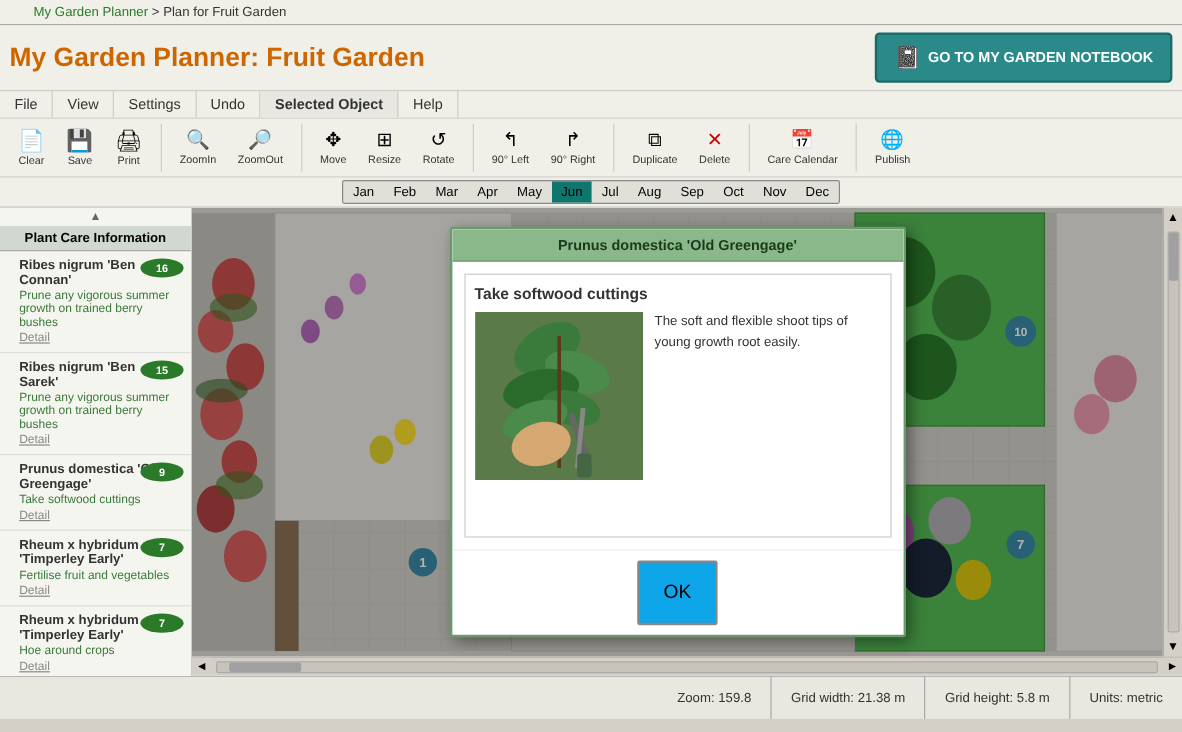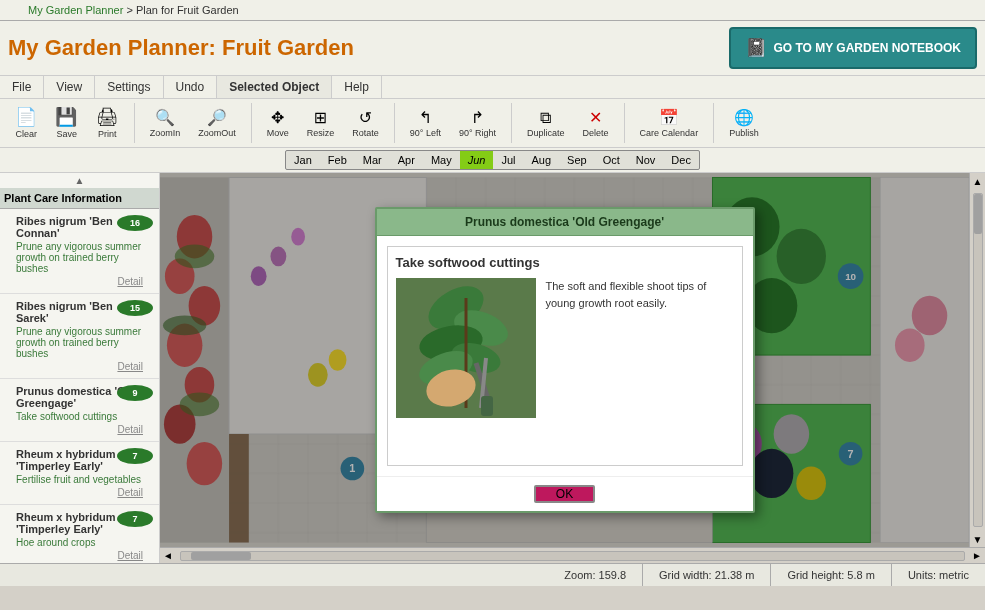--- a/index.html
+++ b/index.html
@@ -22,64 +22,64 @@
     .menu-item.active { background: #e8e8e0; font-weight: bold; }
 
     
     #toolbar { background: #f0f0e8; padding: 4px 8px; display: flex; align-items: center; gap: 4px; border-bottom: 1px solid #ccc; }
     .tool-btn { display: flex; flex-direction: column; align-items: center; padding: 2px 6px; cursor: pointer; border: 1px solid transparent; border-radius: 2px; min-width: 36px; }
     .tool-btn .icon { font-size: 18px; line-height: 1.2; }
     .tool-btn .label { font-size: 9px; color: #333; }
     .tool-sep { width: 1px; height: 40px; background: #ccc; margin: 0 4px; }
     .tool-btn.delete-btn .icon { color: #cc0000; }
     .month-btn { padding: 3px 8px; font-size: 11px; cursor: pointer; border: none; background: transparent; }
-    .month-btn.active { background: #84cc16; font-style: italic; }
+    .month-btn.active { background: #0f766e; }
 
     
     #main { display: flex; height: 390px; }
 
     
     #sidebar { width: 160px; background: #f5f5f0; border-right: 1px solid #ccc; overflow-y: auto; flex-shrink: 0; }
-    #sidebar-title { background: #d0d8d0; padding: 4px; font-weight: bold; font-size: 11px; border-bottom: 1px solid #aaa; }
+    #sidebar-title { background: #d0d8d0; text-align: center; padding: 4px; font-weight: bold; font-size: 11px; border-bottom: 1px solid #aaa; }
     .plant-care-item { padding: 6px 16px; border-bottom: 1px solid #ddd; position: relative; }
     .plant-care-item .plant-name { font-size: 11px; font-weight: bold; color: #333; }
     .plant-care-item .badge { position: absolute; right: 6px; top: 6px; background: #2a7a2a; color: white; border-radius: 50%; width: 36px; height: 16px; font-size: 9px; display: flex; align-items: center; justify-content: center; font-weight: bold; }
     .plant-care-item .care-text { font-size: 10px; color: #3a7a3a; margin: 2px 0; }
-    .plant-care-item .detail-link { font-size: 10px; color: #888; text-align: right; display: block; }
+    .plant-care-item .detail-link { font-size: 10px; color: #888; text-align: left; display: block; }
 
     
     #garden-area { flex: 1; position: relative; overflow: hidden; background: #e8e8e0; }
 
     
     #h-scrollbar { height: 16px; background: #d4d0c8; border-top: 1px solid #aaa; display: flex; align-items: center; }
     #h-scrollbar-track { flex: 1; height: 10px; background: #c8c4bc; margin: 0 4px; border: 1px solid #aaa; border-radius: 2px; }
     #h-scrollbar-thumb { width: 60px; height: 8px; background: #a0a0a0; border-radius: 2px; margin-left: 10px; }
     #v-scrollbar { width: 16px; background: #d4d0c8; border-left: 1px solid #aaa; display: flex; flex-direction: column; align-items: center; }
     #v-scrollbar-track { flex: 1; width: 10px; background: #c8c4bc; border: 1px solid #aaa; border-radius: 2px; margin: 4px 0; }
     #v-scrollbar-thumb { width: 8px; height: 40px; background: #a0a0a0; border-radius: 2px; }
 
     
-    #status-bar { background: #e8e8e0; border-top: 1px solid #aaa; display: flex; align-items: center; height: 23px; }
+    #status-bar { background: #e8e8e0; border-top: 1px solid #aaa; display: flex; align-items: center; height: 36px; }
     .status-item { padding: 0 16px; font-size: 11px; color: #333; border-right: 1px solid #aaa; height: 100%; display: flex; align-items: center; }
     .status-item:last-child { border-right: none; }
     .status-filler { flex: 1; }
 
     
     #modal-overlay { position: absolute; top: 0; left: 0; right: 0; bottom: 0; background: rgba(0,0,0,0.3); display: flex; align-items: center; justify-content: center; z-index: 100; }
     #modal { background: white; border: 2px solid #6a9a6a; width: 380px; border-radius: 2px; overflow: hidden; box-shadow: 4px 4px 12px rgba(0,0,0,0.4); }
     #modal-title { background: #8ab88a; color: #1a3a1a; text-align: center; padding: 6px; font-size: 12px; font-weight: bold; border-bottom: 1px solid #6a9a6a; }
     #modal-content { padding: 10px; }
     #modal-inner { border: 1px solid #ccc; padding: 8px; height: 220px; overflow-y: auto; }
     #modal-inner h3 { font-size: 13px; font-weight: bold; color: #333; margin-bottom: 8px; }
     #modal-inner-body { display: flex; gap: 10px; }
     #modal-image { width: 140px; height: 140px; background: #5a7a4a; flex-shrink: 0; overflow: hidden; position: relative; }
     #modal-image-inner { width: 100%; height: 100%; background: linear-gradient(135deg, #4a6a3a 0%, #6a8a5a 30%, #3a5a2a 60%, #5a7a4a 100%); display: flex; align-items: center; justify-content: center; }
     #modal-text { font-size: 11px; color: #333; line-height: 1.5; }
     #modal-footer { text-align: center; padding: 8px; border-top: 1px solid #eee; }
-    #modal-ok-btn { background: #be185d; border: 2px solid #888; padding: 0 20px; font-size: 12px; cursor: pointer; border-radius: 2px; }
+    #modal-ok-btn { background: #0ea5e9; border: 2px solid #888; padding: 16px 20px; font-size: 16px; cursor: pointer; border-radius: 2px; }
 
     
     .scroll-arrow { text-align: center; padding: 2px; cursor: pointer; font-size: 10px; color: #666; }
 
     
     #month-bar-wrapper { background: #f0f0e8; padding: 2px 0; border-bottom: 1px solid #ccc; display: flex; justify-content: center; }
     #month-bar-inner { display: flex; border: 1px solid #888; border-radius: 2px; overflow: hidden; background: #e0e0d8; }
   </style>
 </head>
 <body>

